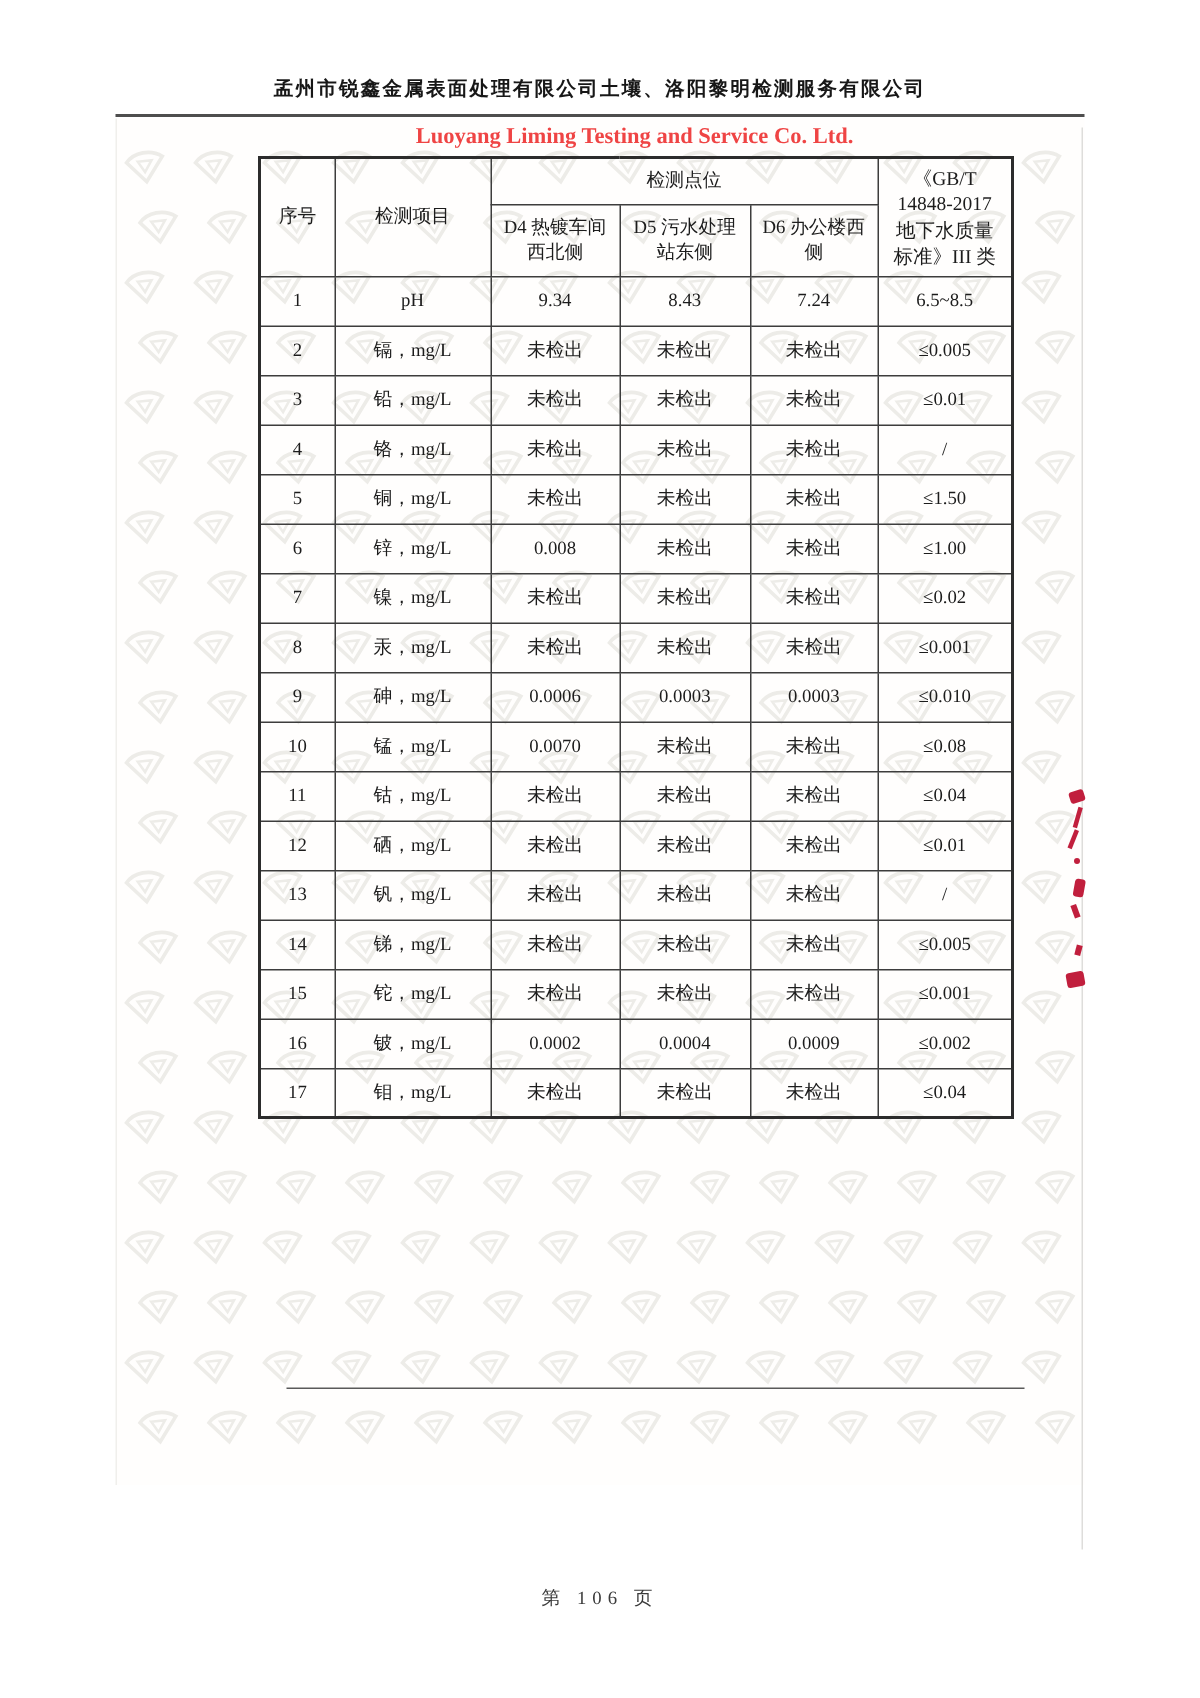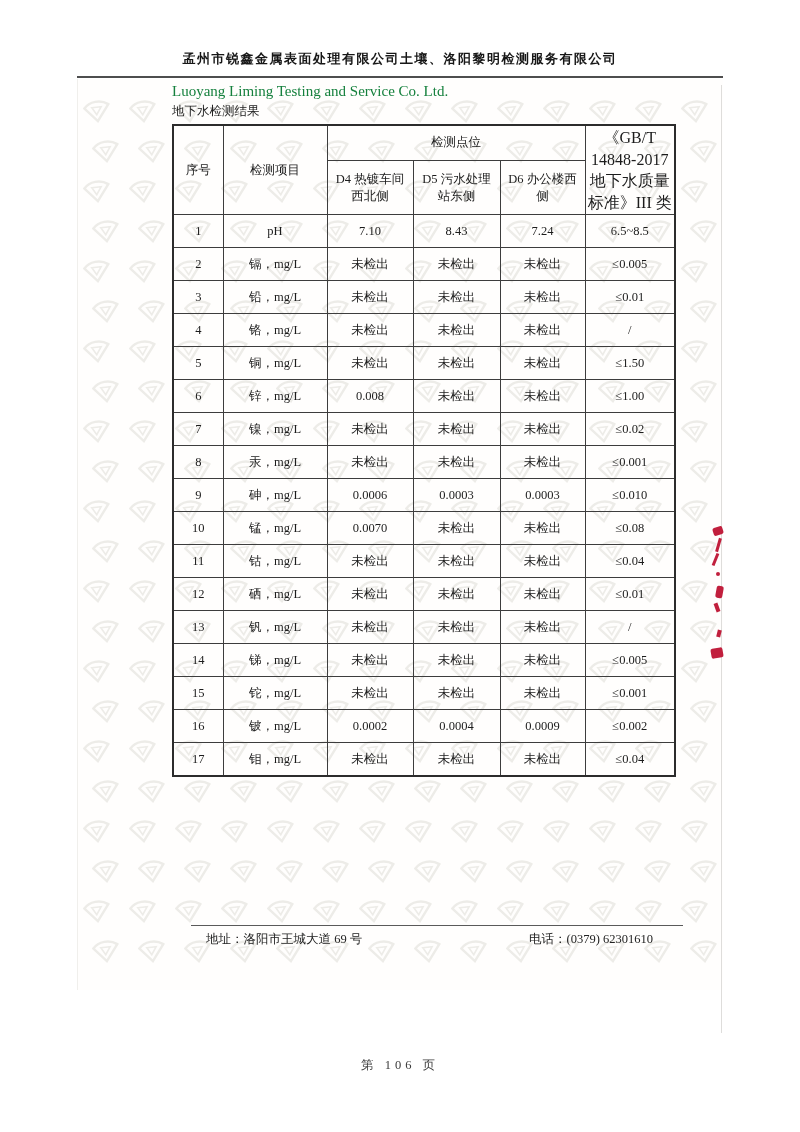--- a/index.html
+++ b/index.html
@@ -28,38 +28,38 @@
     border-left:1px solid #f0efec;
   }
   .scan-edge-line {
     position:absolute; left:721px; top:85px; width:1px; height:948px;
     background:#dedddb;
   }
   .wm-layer { position:absolute; inset:0; overflow:hidden; pointer-events:none; }
   .wm { position:absolute; transform:rotate(-6deg); }
   .content { position:absolute; left:94px; top:0; width:502px; }
   .t-company-cn { margin-top:58px; text-align:center; font-size:23px; font-weight:600; letter-spacing:3px; color:#161616; }
-  .t-company-en { margin-top:4px; font-size:15px; font-weight:normal; color:#15803d; }
+  .t-company-en { margin-top:4px; text-align:center; font-size:15px; font-weight:bold; color:#ef4444; }
   .t-title-cn   { margin-top:3px; text-align:center; font-size:20px; font-weight:600; letter-spacing:10px; color:#161616; }
   .t-title-en   { margin-top:2px; text-align:center; font-size:15px; font-weight:bold; color:#161616; }
   .meta-row { margin-top:7px; display:flex; justify-content:space-between; font-size:12.5px; color:#222; }
   .section-title { margin-top:3px; font-size:12.5px; color:#222; }
   
   table.results {
     margin-top:4px; width:502px; border-collapse:collapse; table-layout:fixed;
     font-size:12.5px; color:#1c1c1c;
   }
   table.results th, table.results td {
     border:1px solid #3d3d3d; text-align:center; vertical-align:middle;
     font-weight:normal; padding:1px 2px;
   }
   table.results { border:2px solid #2c2c2c; }
   tr.hdr-top th { height:31px; }
   tr.hdr-sub th { height:48px; white-space:pre-line; line-height:1.35; }
-  th.std-hdr { white-space:pre-line; line-height:1.35; text-align:left; padding-left:6px; font-size:16px; }
+  th.std-hdr { white-space:pre-line; line-height:1.35; text-align:left; padding-left:6px; font-size:13px; }
   tbody td { height:33px; }
   
   .footer-rule { position:absolute; left:113px; top:846px; width:492px; height:1px; background:#5a5a5a; }
   .footer-row {
     position:absolute; left:113px; top:852px; width:492px;
     display:flex; font-size:12.5px; color:#222;
   }
   .footer-addr { margin-left:15px; }
   .footer-phone { margin-left:auto; margin-right:30px; }
   
@@ -1309,21 +1309,20 @@
       <div class="wm" style="left: 611px; top: 858px;"><svg width="30" height="27" viewBox="0 0 32 29">
           <path d="M3 11 C 9 4, 21 3, 29 9 L 16 26 Z" fill="none" stroke="#edece8" stroke-width="2.6"></path>
           <path d="M11 11 L 21 11 L 15.5 19 Z" fill="none" stroke="#edece8" stroke-width="1.8"></path>
         </svg></div>
     </div>
 
   <div class="content">
     <div class="t-company-en">Luoyang Liming Testing and Service Co. Ltd.</div>
 
 
-    <div class="section-title">地下水检测结果</div>
 
     <table class="results">
       <colgroup>
         <col style="width:50px">
           <col style="width:104px">
           <col style="width:86px">
         <col style="width:87px">
           <col style="width:85px">
           <col style="width:90px">
       </colgroup>
@@ -1343,21 +1342,21 @@
           <th>D5 污水处理
 站东侧</th>
           <th>D6 办公楼西
 侧</th>
         </tr>
       </thead>
       <tbody>
           <tr>
             <td>1</td>
             <td>pH</td>
-            <td>7.10</td>
+            <td>9.34</td>
             <td>8.43</td>
             <td>7.24</td>
             <td>6.5~8.5</td>
           </tr>
           <tr>
             <td>2</td>
             <td>镉，mg/L</td>
             <td>未检出</td>
             <td>未检出</td>
             <td>未检出</td>
@@ -1481,24 +1480,20 @@
             <td>未检出</td>
             <td>未检出</td>
             <td>未检出</td>
             <td>≤0.04</td>
           </tr>
         </tbody>
     </table>
   </div>
 
   <div class="footer-rule"></div>
-  <div class="footer-row">
-    <span class="footer-addr"><span>地址：</span><span>洛阳市王城大道 69 号</span></span>
-    <span class="footer-phone"><span>电话：</span><span>(0379) 62301610</span></span>
-  </div>
 </div>
 
 <div class="scan-edge-line"></div>
 
 <div class="seal-frag" style="left: 713px; top: 527px; width: 10px; height: 8px; border-radius: 2px; transform: rotate(-18deg); background: rgb(193, 31, 61);"></div>
 <div class="seal-frag" style="left: 717px; top: 538px; width: 3px; height: 14px; transform: rotate(16deg); background: rgb(193, 31, 61);"></div>
 <div class="seal-frag" style="left: 714px; top: 553px; width: 3px; height: 13px; transform: rotate(22deg); background: rgb(193, 31, 61);"></div>
 <div class="seal-frag" style="left: 716px; top: 572px; width: 4px; height: 4px; border-radius: 50%; background: rgb(193, 31, 61);"></div>
 <div class="seal-frag" style="left: 716px; top: 586px; width: 7px; height: 12px; border-radius: 2px; transform: rotate(10deg); background: rgb(193, 31, 61);"></div>
 <div class="seal-frag" style="left: 715px; top: 603px; width: 4px; height: 9px; transform: rotate(-20deg); background: rgb(193, 31, 61);"></div>

